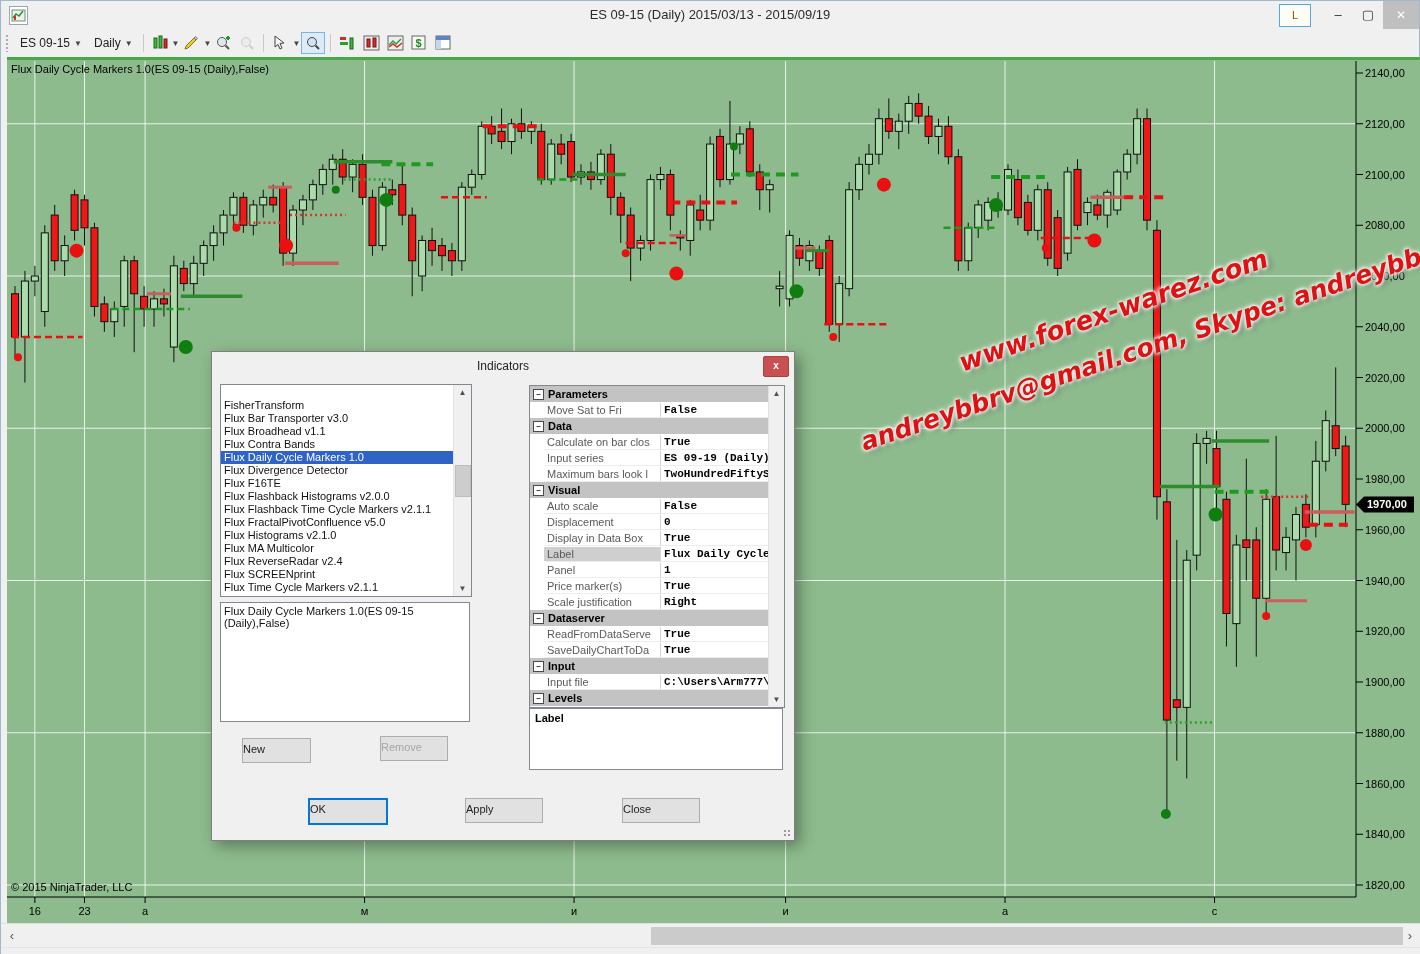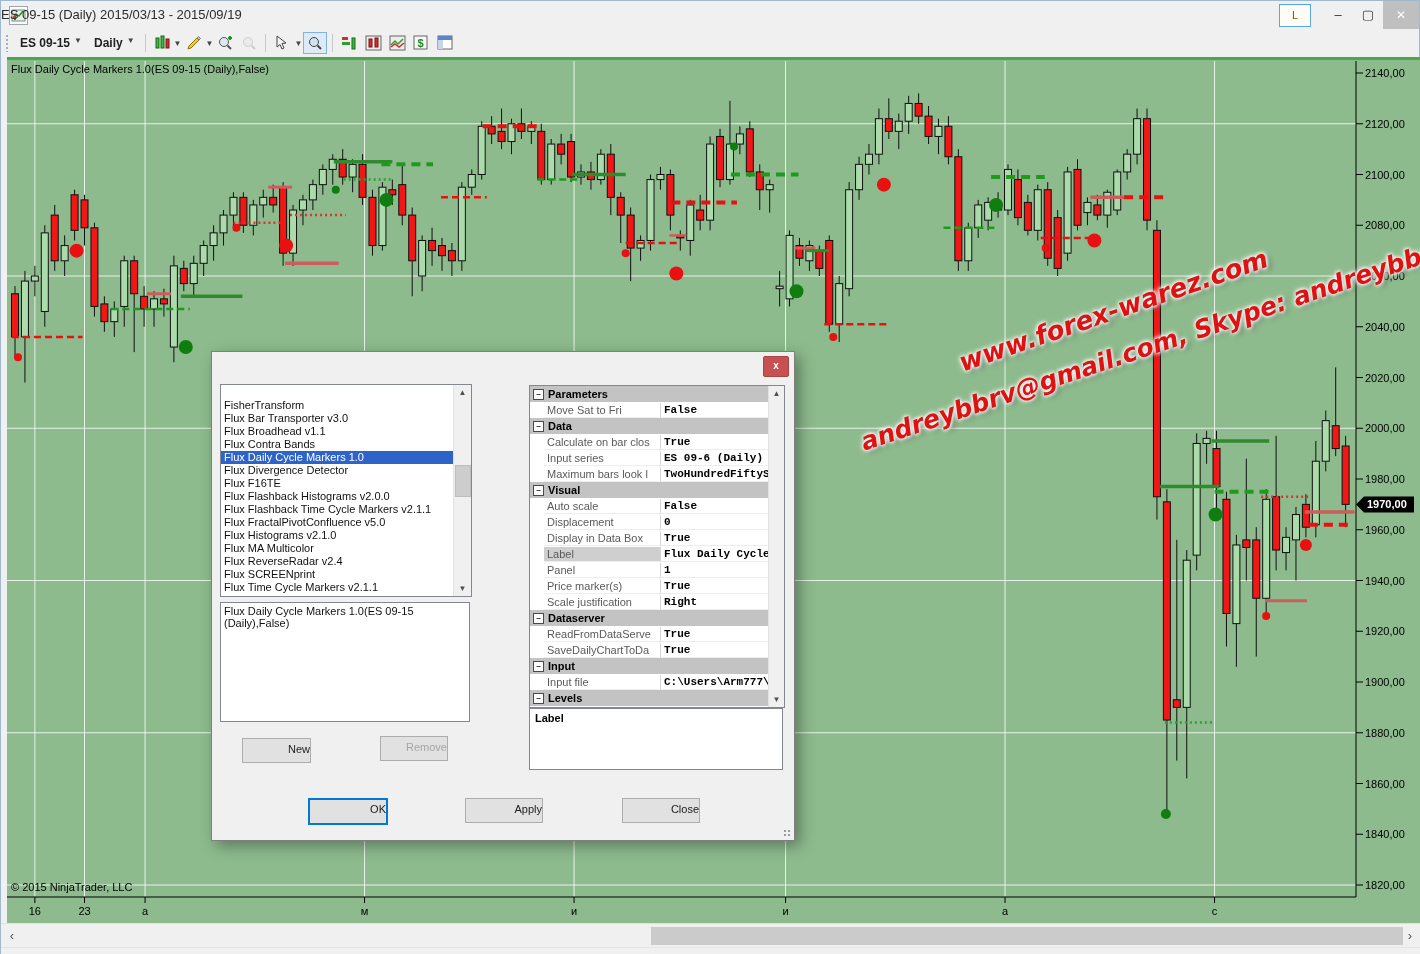--- a/index.html
+++ b/index.html
@@ -5,34 +5,34 @@
   html,body{margin:0;padding:0;width:1420px;height:954px;overflow:hidden;
     font-family:"Liberation Sans",sans-serif;background:#F0F0F0;}
   .window{position:relative;width:1420px;height:954px;background:#F0F0F0;
     border:1px solid #9FB9CE;box-sizing:border-box;}
   
   .titlebar{position:absolute;left:0;top:0;width:100%;height:28px;background:#F0F0F0;}
   .app-icon{position:absolute;left:8px;top:5px;width:17px;height:17px;background:#fff;
     border:1px solid #9AA7B0;}
   .app-icon svg{display:block}
   .win-title{position:absolute;left:0;top:0;width:100%;height:28px;line-height:28px;
-    font-size:13px;color:#2b2b2b;}
+    text-align:center;font-size:13px;color:#2b2b2b;}
   .lbtn{position:absolute;right:108px;top:3px;width:30px;height:21px;background:#FDFDF6;
     border:1px solid #56A7E8;font-size:11px;color:#7a5a00;text-align:center;line-height:21px;}
   .wbtn{position:absolute;top:0;height:28px;text-align:center;line-height:28px;
     color:#333;font-size:13px;}
   .btn-min{right:66px;width:30px;}
   .btn-max{right:36px;width:30px;}
   .btn-close{right:0;width:36px;background:#BFBFBF;color:#fff;font-size:12px;}
   
   .toolbar{position:absolute;left:0;top:28px;width:100%;height:28px;background:#F0F0F0;
     display:flex;align-items:center;font-size:12px;color:#222;}
   .grip{width:5px;height:18px;margin:0 4px 0 4px;
     background-image:radial-gradient(#AAB 1px,transparent 1.2px);background-size:4px 4px;}
-  .tb-item{display:flex;padding:2px 5px;margin:0 1px;white-space:nowrap;font-weight:bold;}
+  .tb-item{display:flex;align-items:center;padding:2px 5px;margin:0 1px;white-space:nowrap;}
   .tb-item .caret{font-size:8px;color:#444;margin-left:4px;}
   .tb-sep{width:1px;height:18px;background:#C9C9C9;margin:0 4px;}
   .tb-btn{width:22px;height:20px;display:flex;align-items:center;justify-content:center;margin:0 1px;}
   .tb-btn.pressed{border:1px solid #7EB4E2;background:#DCEBF7;}
   .tb-btn.disabled{opacity:.4}
   
   .chart-area{position:absolute;left:6px;top:56px;width:1414px;height:866px;background:#8DBB8D;}
   .top-strip{position:absolute;left:0;top:0;width:100%;height:3px;background:#4AA84A;z-index:3;}
   .chart-label{position:absolute;left:4px;top:6px;font-size:11px;color:#000;z-index:4;}
   .annotation{position:absolute;right:72px;top:24px;text-align:right;font-size:11px;
@@ -68,21 +68,21 @@
   .ind-item.sel{background:#2E64C8;color:#fff;}
   .vscroll{position:absolute;right:0;top:0;bottom:0;width:17px;background:#F0F0F0;
     border-left:1px solid #E2E2E2;}
   .vs-up,.vs-dn{position:absolute;left:0;width:100%;height:15px;text-align:center;
     font-size:8px;color:#505050;line-height:15px;}
   .vs-up{top:0}.vs-dn{bottom:0}
   .vs-thumb{position:absolute;left:1px;width:14px;background:#CDCDCD;border:1px solid #BDBDBD;}
   .sel-panel{position:absolute;left:8px;top:250px;width:250px;height:120px;background:#fff;
     border:1px solid #828790;padding:2px 3px;box-sizing:border-box;font-size:11px;color:#111;}
   .dlg-btn{position:absolute;height:23px;background:#E1E1E1;border:1px solid #ADADAD;
-    text-align:right;line-height:21px;font-size:11px;color:#222;}
+    text-align:left;line-height:21px;font-size:11px;color:#222;}
   .btn-new{left:30px;top:386px;width:67px;}
   .btn-remove{left:168px;top:384px;width:66px;color:#A6A6A6;}
   .btn-ok{left:96px;top:446px;width:76px;border:2px solid #0078D7;line-height:19px;}
   .btn-apply{left:253px;top:446px;width:76px;}
   .btn-close2{left:410px;top:446px;width:76px;}
   .propgrid{position:absolute;left:317px;top:33px;width:254px;height:321px;background:#fff;
     border:1px solid #828790;overflow:hidden;}
   .pg-rows{position:absolute;left:0;top:0;right:15px;}
   .pg-row{height:16px;display:flex;align-items:center;font-size:11px;}
   .pg-header{background:#C3C3C3;font-weight:bold;color:#000;align-items:center;}
@@ -613,20 +613,21 @@
       </svg></div>
 
   <div class="hscroll">
     <div class="hs-arrow hs-left">‹</div>
     <div class="hs-thumb"></div>
     <div class="hs-arrow hs-right">›</div>
   </div>
   <div class="statusgap"></div>
 
   <div class="dialog">
+    <div class="dlg-title">Indicators</div>
     <div class="dlg-close">x</div>
 
     <div class="ind-list">
       <div class="ind-items" id="ind-items">
           <div class="ind-item">FisherTransform</div>
           <div class="ind-item">Flux Bar Transporter v3.0</div>
           <div class="ind-item">Flux Broadhead v1.1</div>
           <div class="ind-item">Flux Contra Bands</div>
           <div class="ind-item sel">Flux Daily Cycle Markers 1.0</div>
           <div class="ind-item">Flux Divergence Detector</div>
@@ -671,21 +672,21 @@
             <div>Data</div>
           </div>
           <div class="pg-row">
             <div class="pg-gutter"></div>
             <div class="pg-label">Calculate on bar clos</div>
             <div class="pg-value">True</div>
           </div>
           <div class="pg-row">
             <div class="pg-gutter"></div>
             <div class="pg-label">Input series</div>
-            <div class="pg-value">ES 09-6 (Daily)</div>
+            <div class="pg-value">ES 09-19 (Daily)</div>
           </div>
           <div class="pg-row">
             <div class="pg-gutter"></div>
             <div class="pg-label">Maximum bars look l</div>
             <div class="pg-value">TwoHundredFiftySix</div>
           </div>
           <div class="pg-row pg-header">
             <div class="pg-minus">–</div>
             <div>Visual</div>
           </div>

